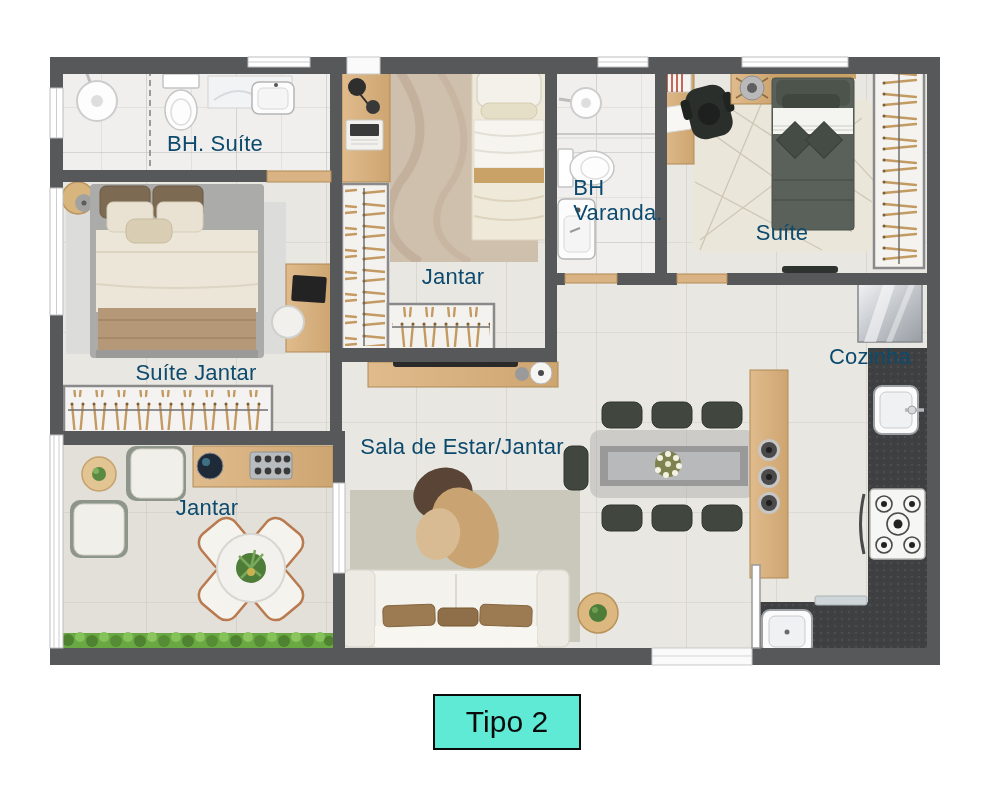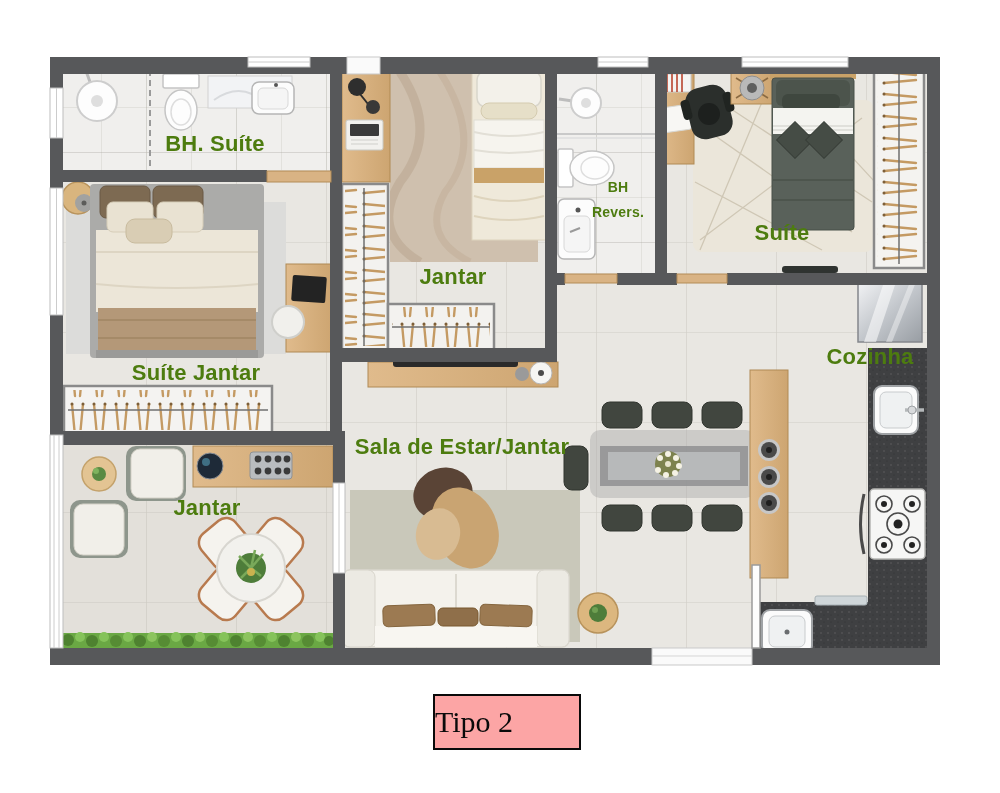--- a/index.html
+++ b/index.html
@@ -1,24 +1,24 @@
 <!DOCTYPE html>
 <html><head>
 <meta charset="utf-8">
 <style>
   html,body{margin:0;padding:0;background:#ffffff;}
   .page{position:relative;width:1000px;height:793px;background:#ffffff;overflow:hidden;
         font-family:"Liberation Sans",sans-serif;}
   .plan{position:absolute;left:0;top:0;width:1000px;height:793px;}
-  .room-label{position:absolute;transform:translate(-50%,-50%);color:#4d7c0f;
-        font-size:22px;font-weight:700;white-space:nowrap;letter-spacing:0.2px;}
-  .room-label.small{font-size:14px;text-align:center;line-height:25px;}
+  .room-label{position:absolute;transform:translate(-50%,-50%);color:#0c4a6e;
+        font-size:22px;font-weight:400;white-space:nowrap;letter-spacing:0.2px;}
+  .room-label.small{font-size:22px;text-align:left;line-height:25px;}
   .title-box{position:absolute;left:433px;top:694px;width:144px;height:52px;
-        background:#fca5a5;border:2px solid #0a0a0a;display:flex;align-items:center;
-        justify-content:flex-start;font-family:Liberation Serif, serif;}
+        background:#5eead4;border:2px solid #0a0a0a;display:flex;align-items:center;
+        justify-content:center;}
   .title-box span{font-size:30px;color:#0a0a0a;}
 </style>
 </head>
 <body>
 
 <div class="page">
   <div class="plan">
 
   <svg width="1000" height="793" viewBox="0 0 1000 793">
     <defs>
@@ -468,21 +468,21 @@
       <rect x="565" y="274" width="52" height="9" fill="#d9b384" stroke="#b38c57"></rect>
       <rect x="677" y="274" width="50" height="9" fill="#d9b384" stroke="#b38c57"></rect>
     </g>
   </svg>
 
   
   <div class="room-label" style="left:215px;top:144px;">BH. Suíte</div>
   <div class="room-label" style="left:453px;top:277px;">Jantar</div>
   <div class="room-label small" style="left:618px;top:200px;">
     <span style="display:block;">BH</span>
-    <span style="display:block;">Revers.</span>
+    <span style="display:block;">Varanda.</span>
   </div>
   <div class="room-label" style="left:782px;top:233px;">Suíte</div>
   <div class="room-label" style="left:196px;top:373px;">Suíte Jantar</div>
   <div class="room-label" style="left:207px;top:508px;">Jantar</div>
   <div class="room-label" style="left:462px;top:447px;">Sala de Estar/Jantar</div>
   <div class="room-label" style="left:830px;top:357px;margin-left:40px;">Cozinha</div>
 
   
   <div class="title-box">
     <span>Tipo 2</span>

